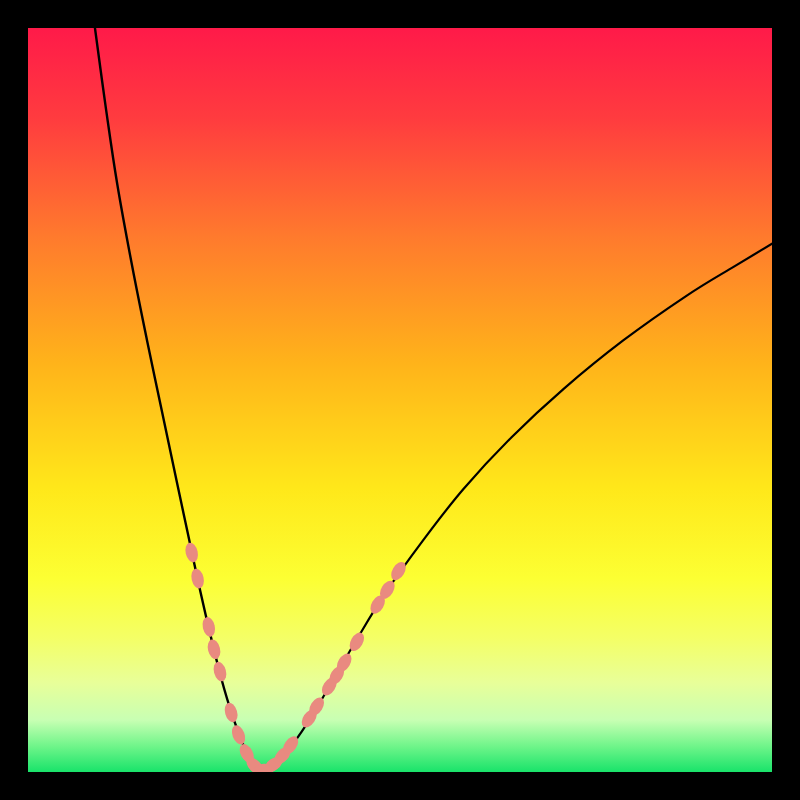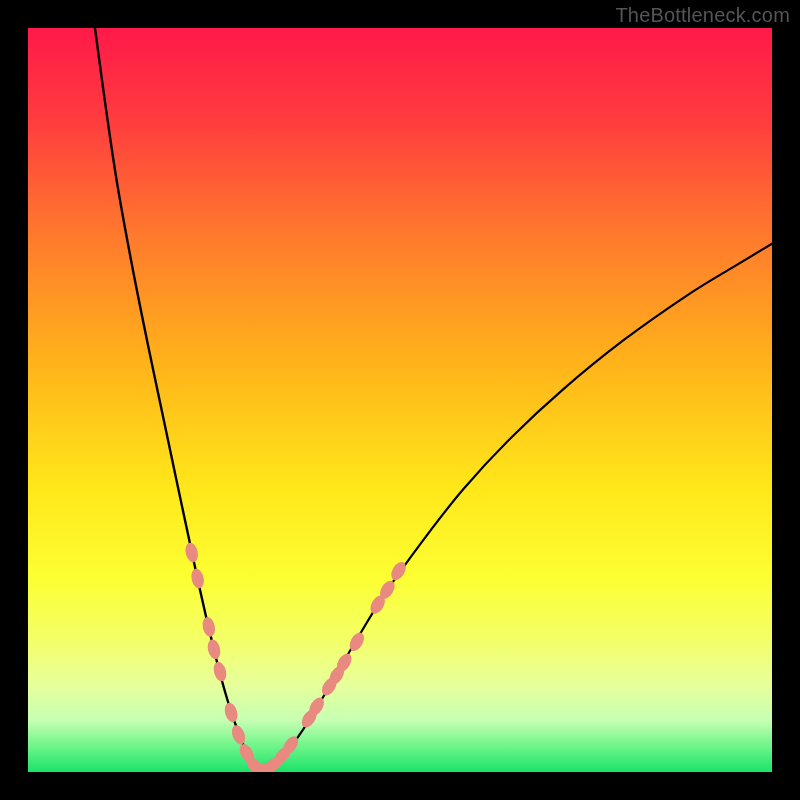--- a/index.html
+++ b/index.html
@@ -85,14 +85,13 @@
           <ellipse cx="301.32" cy="658.44" rx="10" ry="6" fill="#e98a80" transform="rotate(-57.3 301.32 658.44)"></ellipse>
           <ellipse cx="308.76" cy="647.28" rx="10" ry="6" fill="#e98a80" transform="rotate(-58.0 308.76 647.28)"></ellipse>
           <ellipse cx="316.20" cy="634.63" rx="10" ry="6" fill="#e98a80" transform="rotate(-59.0 316.20 634.63)"></ellipse>
           <ellipse cx="328.85" cy="613.80" rx="10" ry="6" fill="#e98a80" transform="rotate(-60.0 328.85 613.80)"></ellipse>
           <ellipse cx="349.68" cy="576.60" rx="10" ry="6" fill="#e98a80" transform="rotate(-59.6 349.68 576.60)"></ellipse>
           <ellipse cx="359.35" cy="561.72" rx="10" ry="6" fill="#e98a80" transform="rotate(-58.1 359.35 561.72)"></ellipse>
           <ellipse cx="370.51" cy="543.12" rx="10" ry="6" fill="#e98a80" transform="rotate(-59.0 370.51 543.12)"></ellipse>
         </g>
     </svg>
   </div>
-  <div class="watermark">TheBottleneck.com</div>
 </div>
 
 </body></html>

